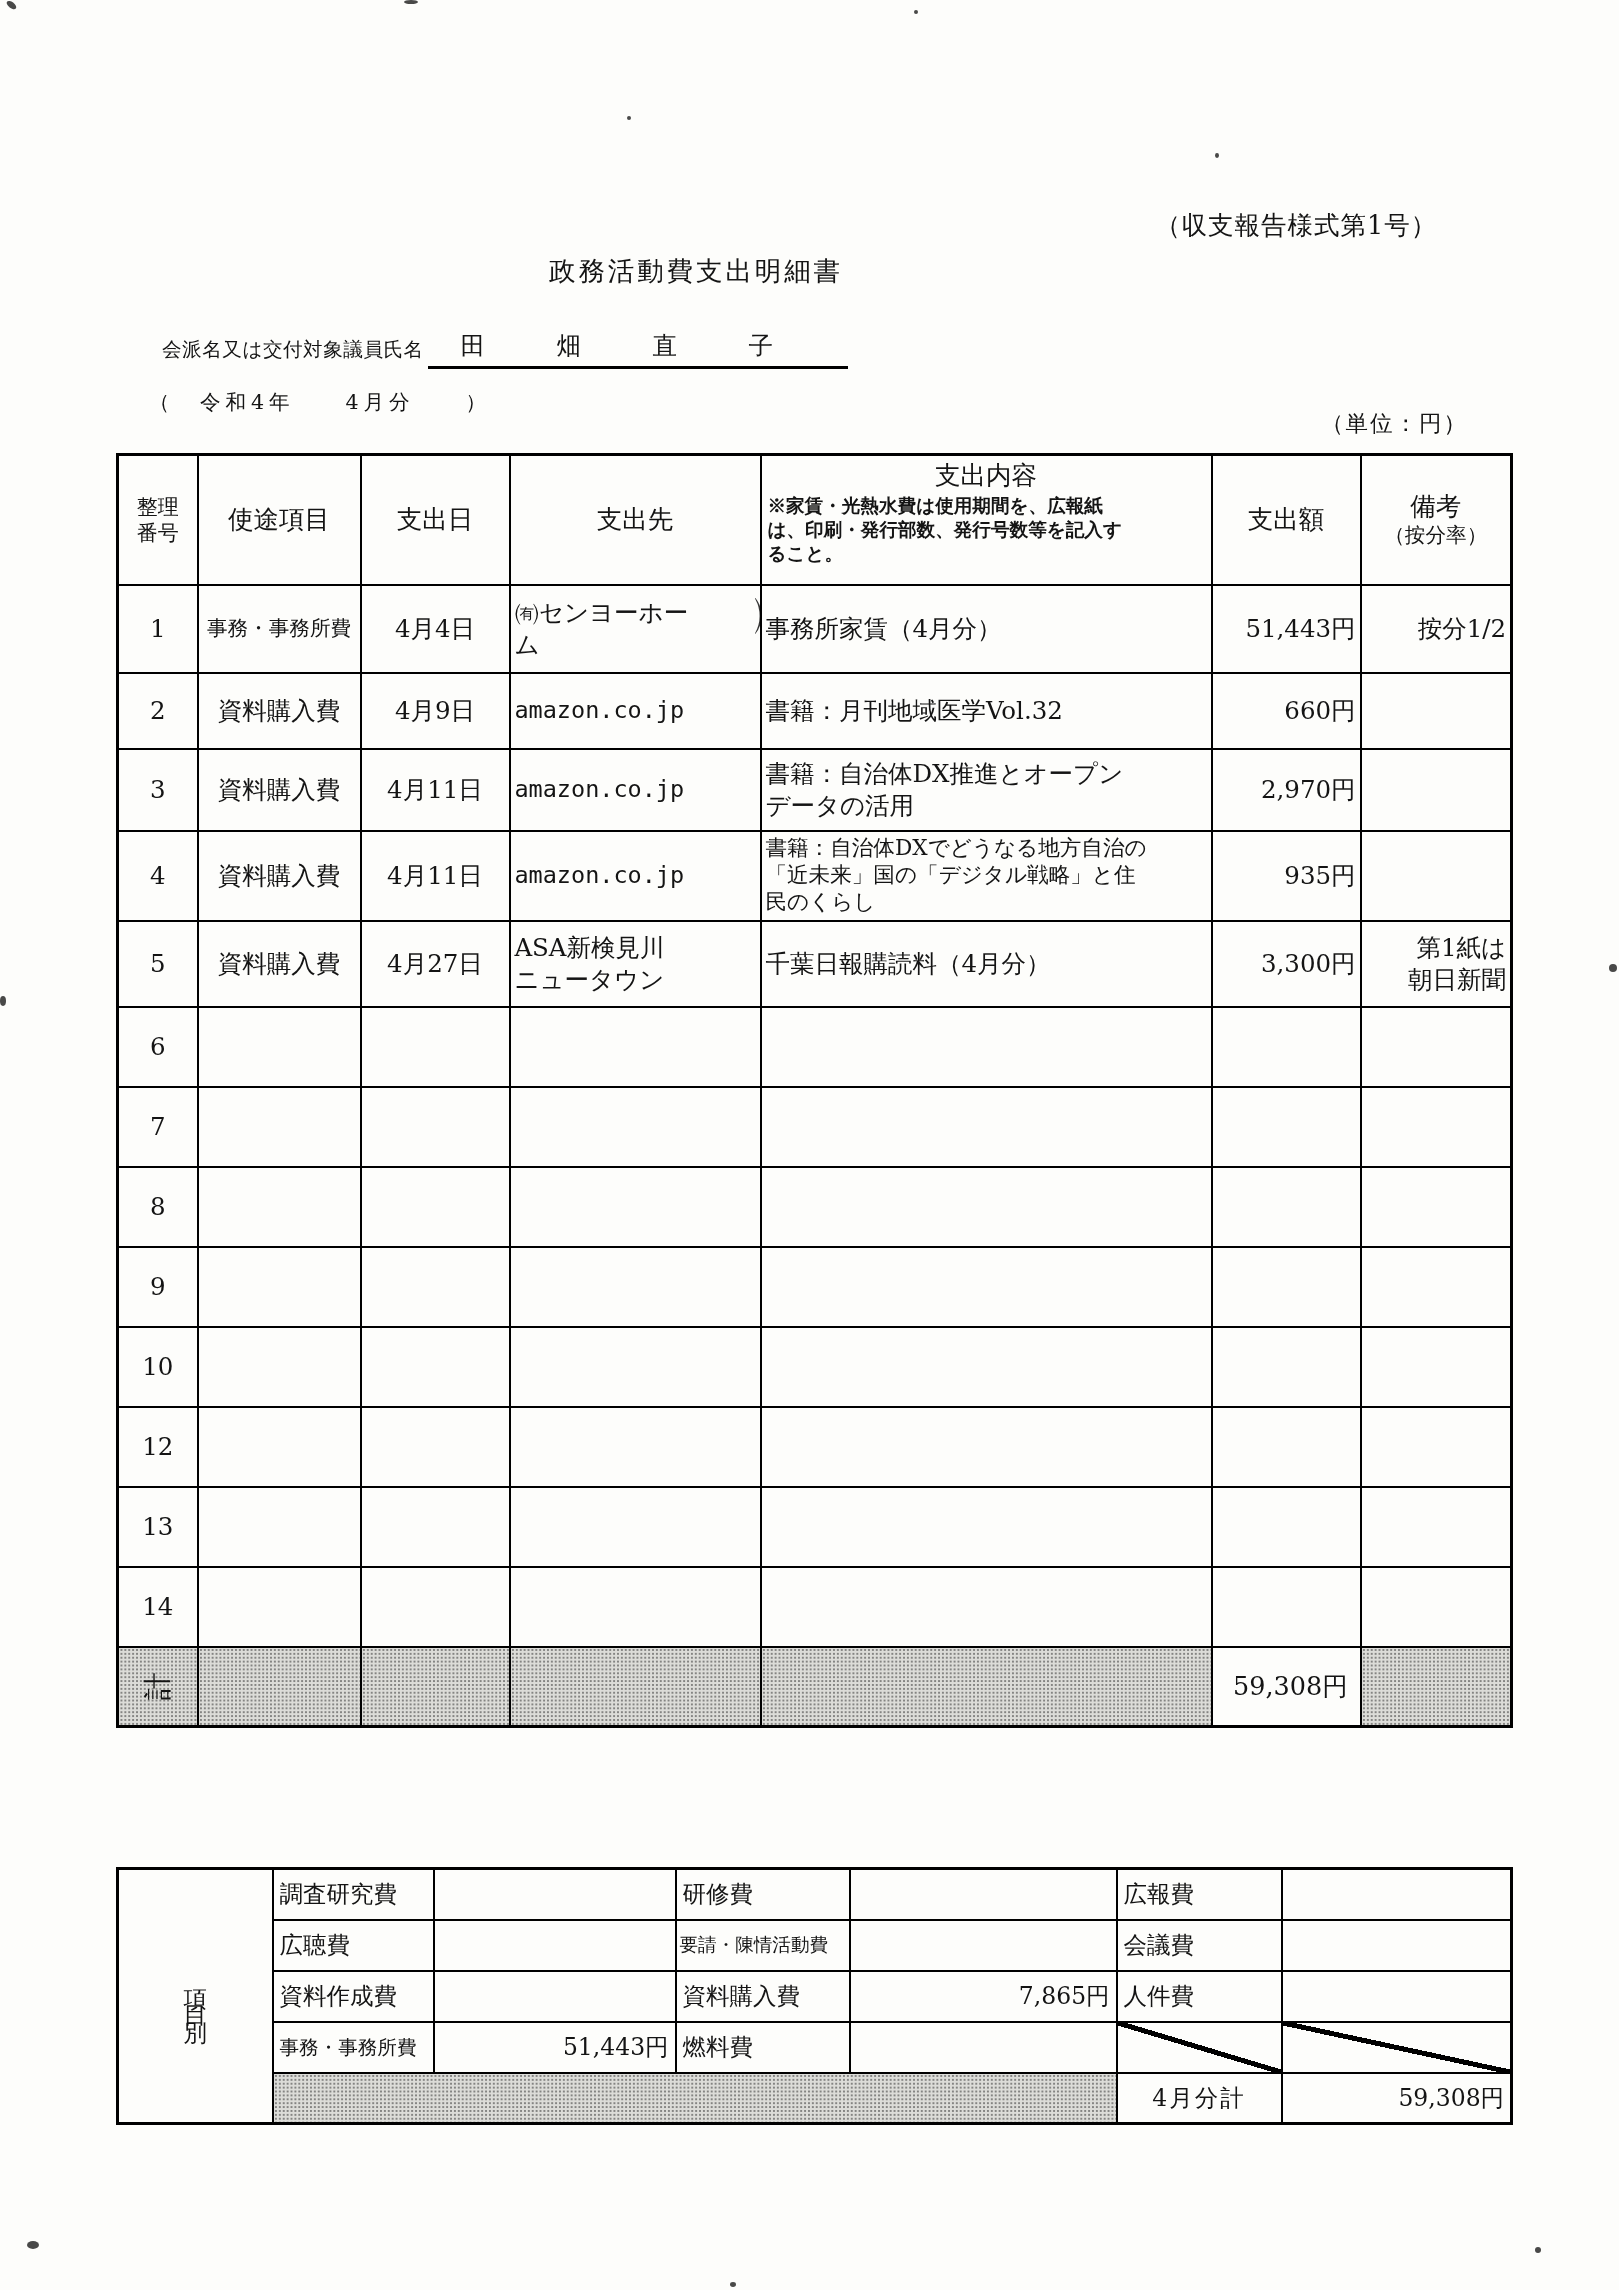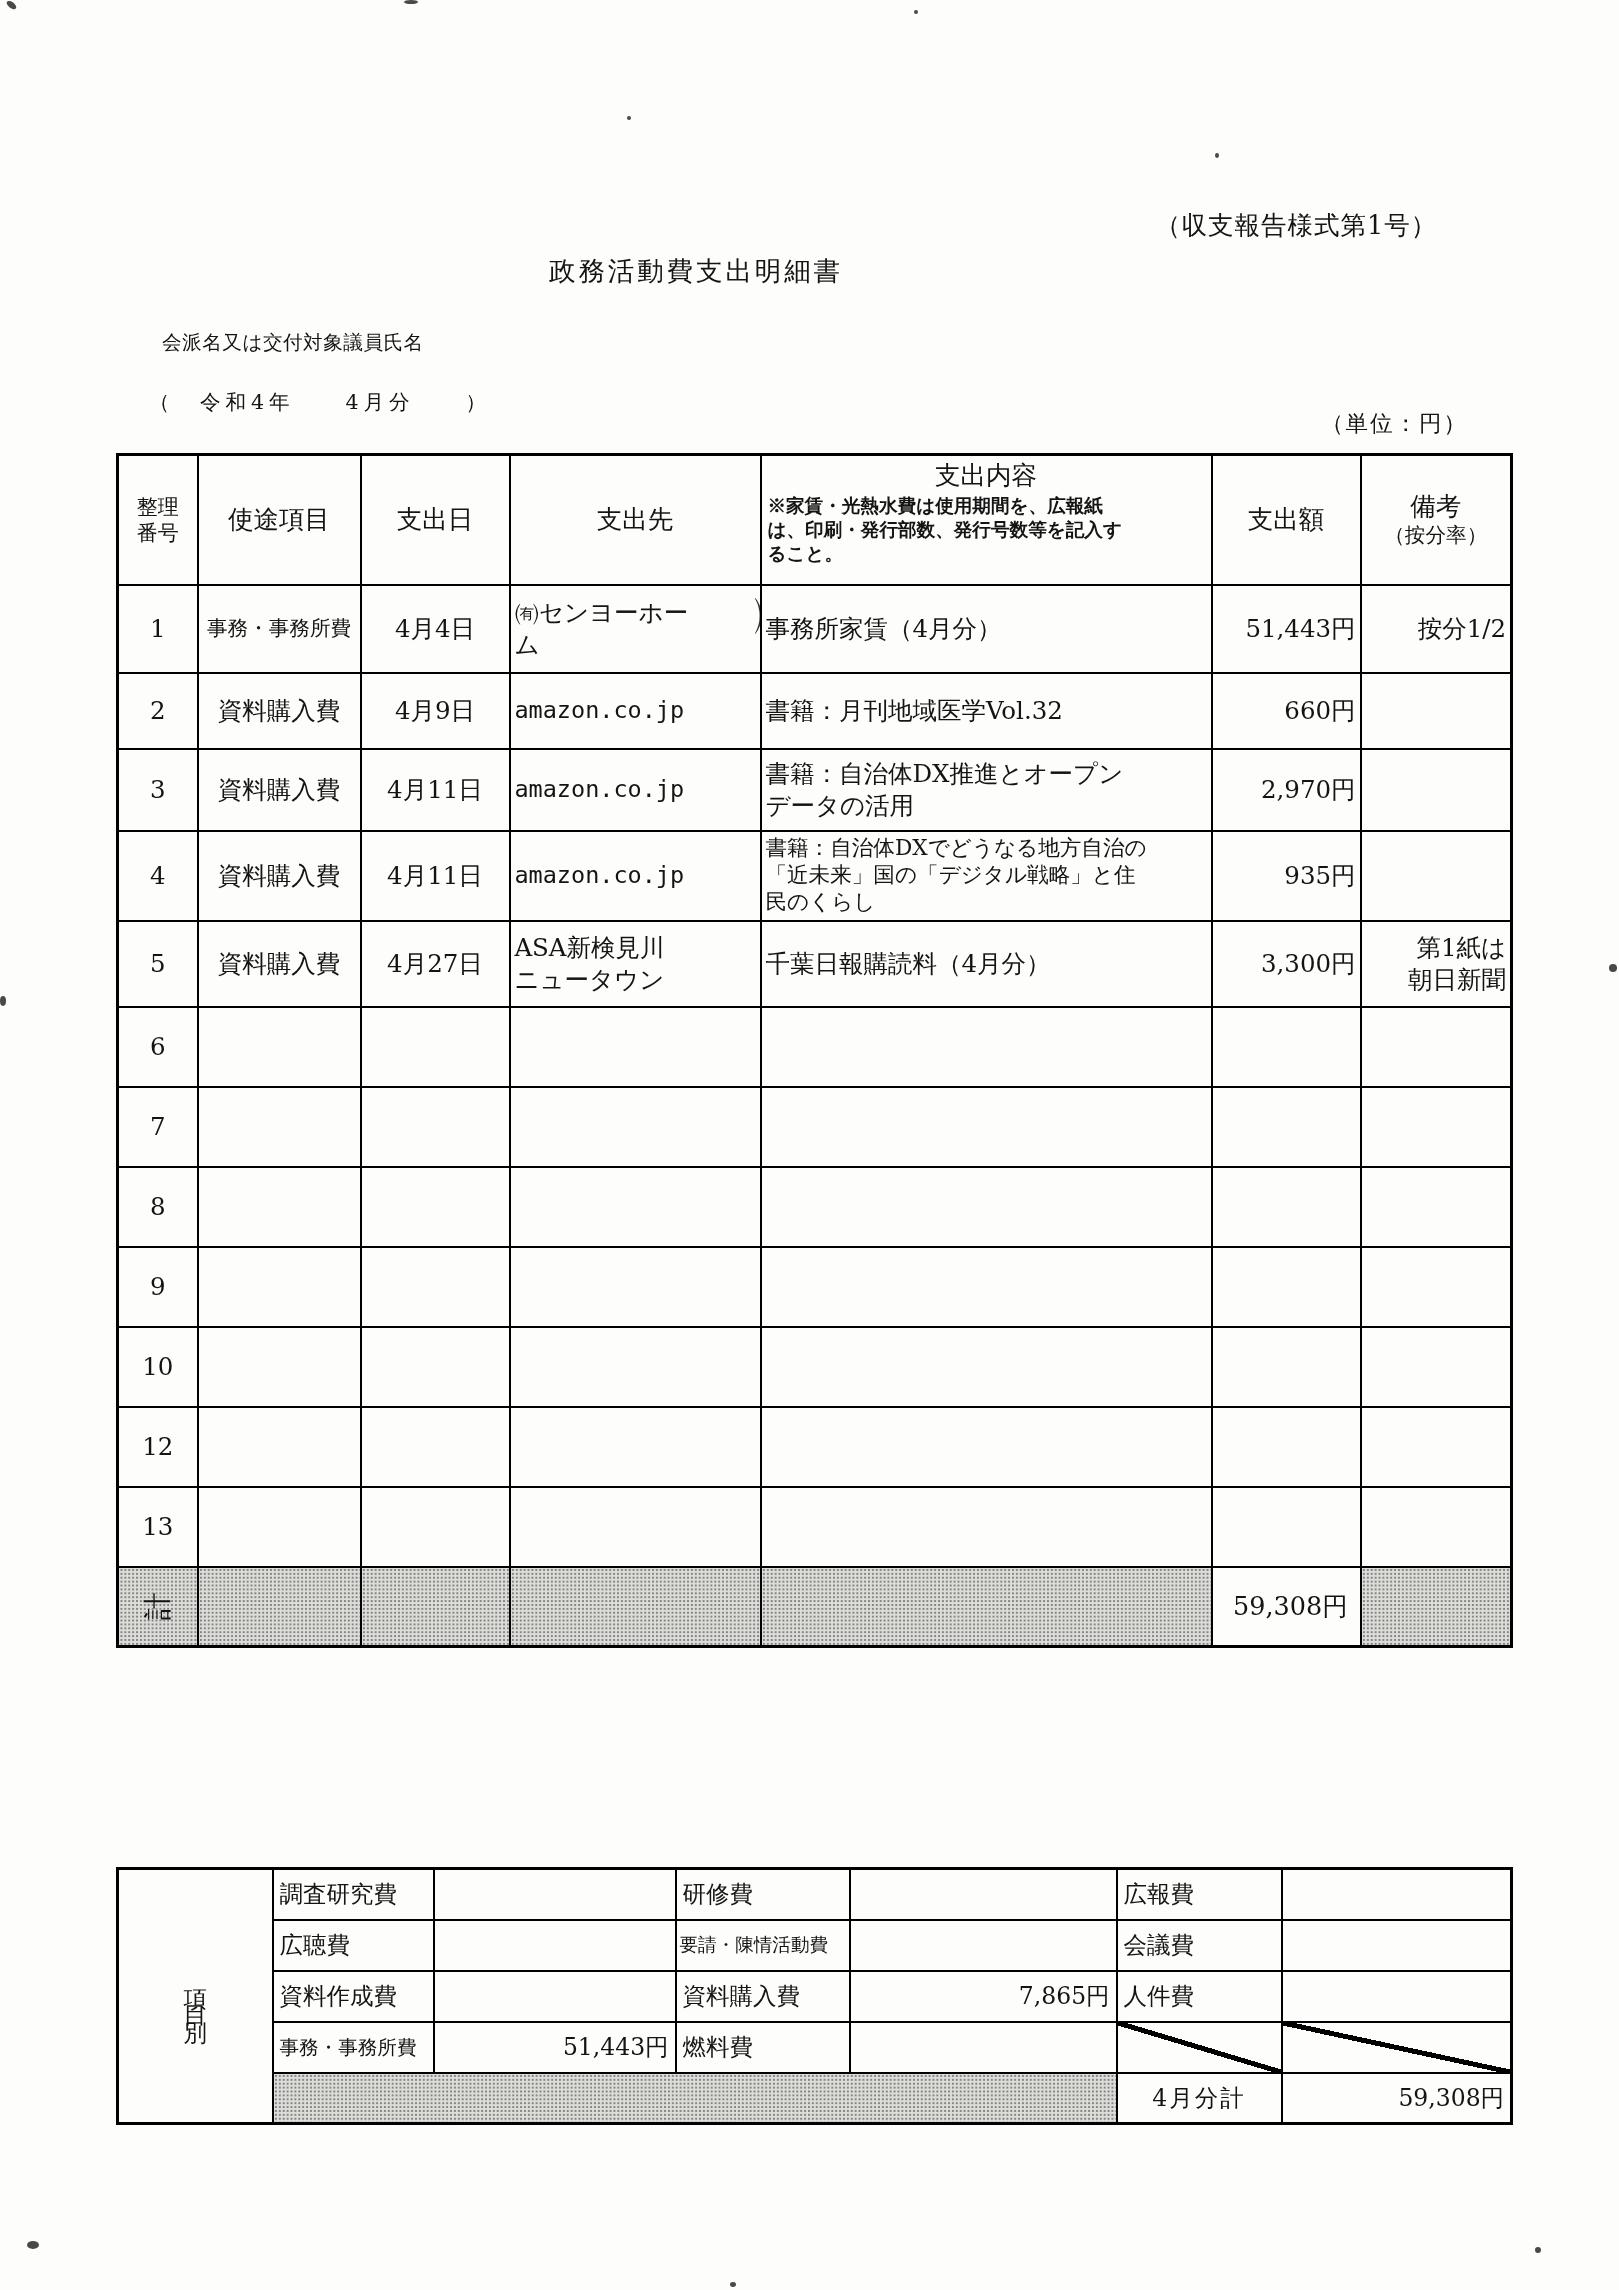--- a/index.html
+++ b/index.html
@@ -94,20 +94,21 @@
   .speck{position:absolute;background:#1c1c1c;border-radius:50%;opacity:.8;}
 </style>
 </head>
 <body data-name="scanned-expense-report-page">
 
 <div class="abs form-number" data-name="form-number">（収支報告様式第1号）</div>
 <div class="abs doc-title" data-name="page-title">政務活動費支出明細書</div>
 
 <div class="abs name-row" data-name="member-name-row">
   <span class="name-label" data-name="member-name-label">会派名又は交付対象議員氏名</span>
+  <span class="name-value" data-name="member-name">田　畑　直　子</span>
 </div>
 
 <div class="abs period-label" data-name="period-label">（　令和4年　　4月分　　）</div>
 <div class="abs unit-label" data-name="unit-label">（単位：円）</div>
 
 <table class="abs expense-table" data-name="expense-table">
   <colgroup>
     <col style="width:80px">
       <col style="width:163px">
       <col style="width:149px">
@@ -294,20 +295,32 @@
     <td data-field="date" data-name="cell-date"></td>
     <td data-field="payee" data-name="cell-payee">
       <span class="preline" data-field="payee_text" data-name="payee-text"></span>
       <span class="payee-mark" data-field="payee_mark" data-name="handwritten-brace-mark"></span>
     </td>
     <td data-field="description" class="preline" data-name="cell-description"></td>
     <td data-field="amount" data-name="cell-amount"></td>
     <td data-field="remarks" class="preline" data-name="cell-remarks"></td>
   </tr>
 
+  <tr data-name="expense-row">
+    <td data-field="no" data-name="cell-no">14</td>
+    <td data-field="category" data-name="cell-category"></td>
+    <td data-field="date" data-name="cell-date"></td>
+    <td data-field="payee" data-name="cell-payee">
+      <span class="preline" data-field="payee_text" data-name="payee-text"></span>
+      <span class="payee-mark" data-field="payee_mark" data-name="handwritten-brace-mark"></span>
+    </td>
+    <td data-field="description" class="preline" data-name="cell-description"></td>
+    <td data-field="amount" data-name="cell-amount"></td>
+    <td data-field="remarks" class="preline" data-name="cell-remarks"></td>
+  </tr>
 <tr id="total-row" data-name="total-row">
       <td class="shaded" data-name="total-label-cell" style="text-align:center;">
         <span class="total-label-text" data-name="total-label">計</span>
       </td>
       <td class="shaded" data-name="total-empty-cell"></td>
       <td class="shaded" data-name="total-empty-cell"></td>
       <td class="shaded" data-name="total-empty-cell"></td>
       <td class="shaded" data-name="total-empty-cell"></td>
       <td data-name="total-amount-cell">59,308円</td>
       <td class="shaded" data-name="total-empty-cell"></td>

